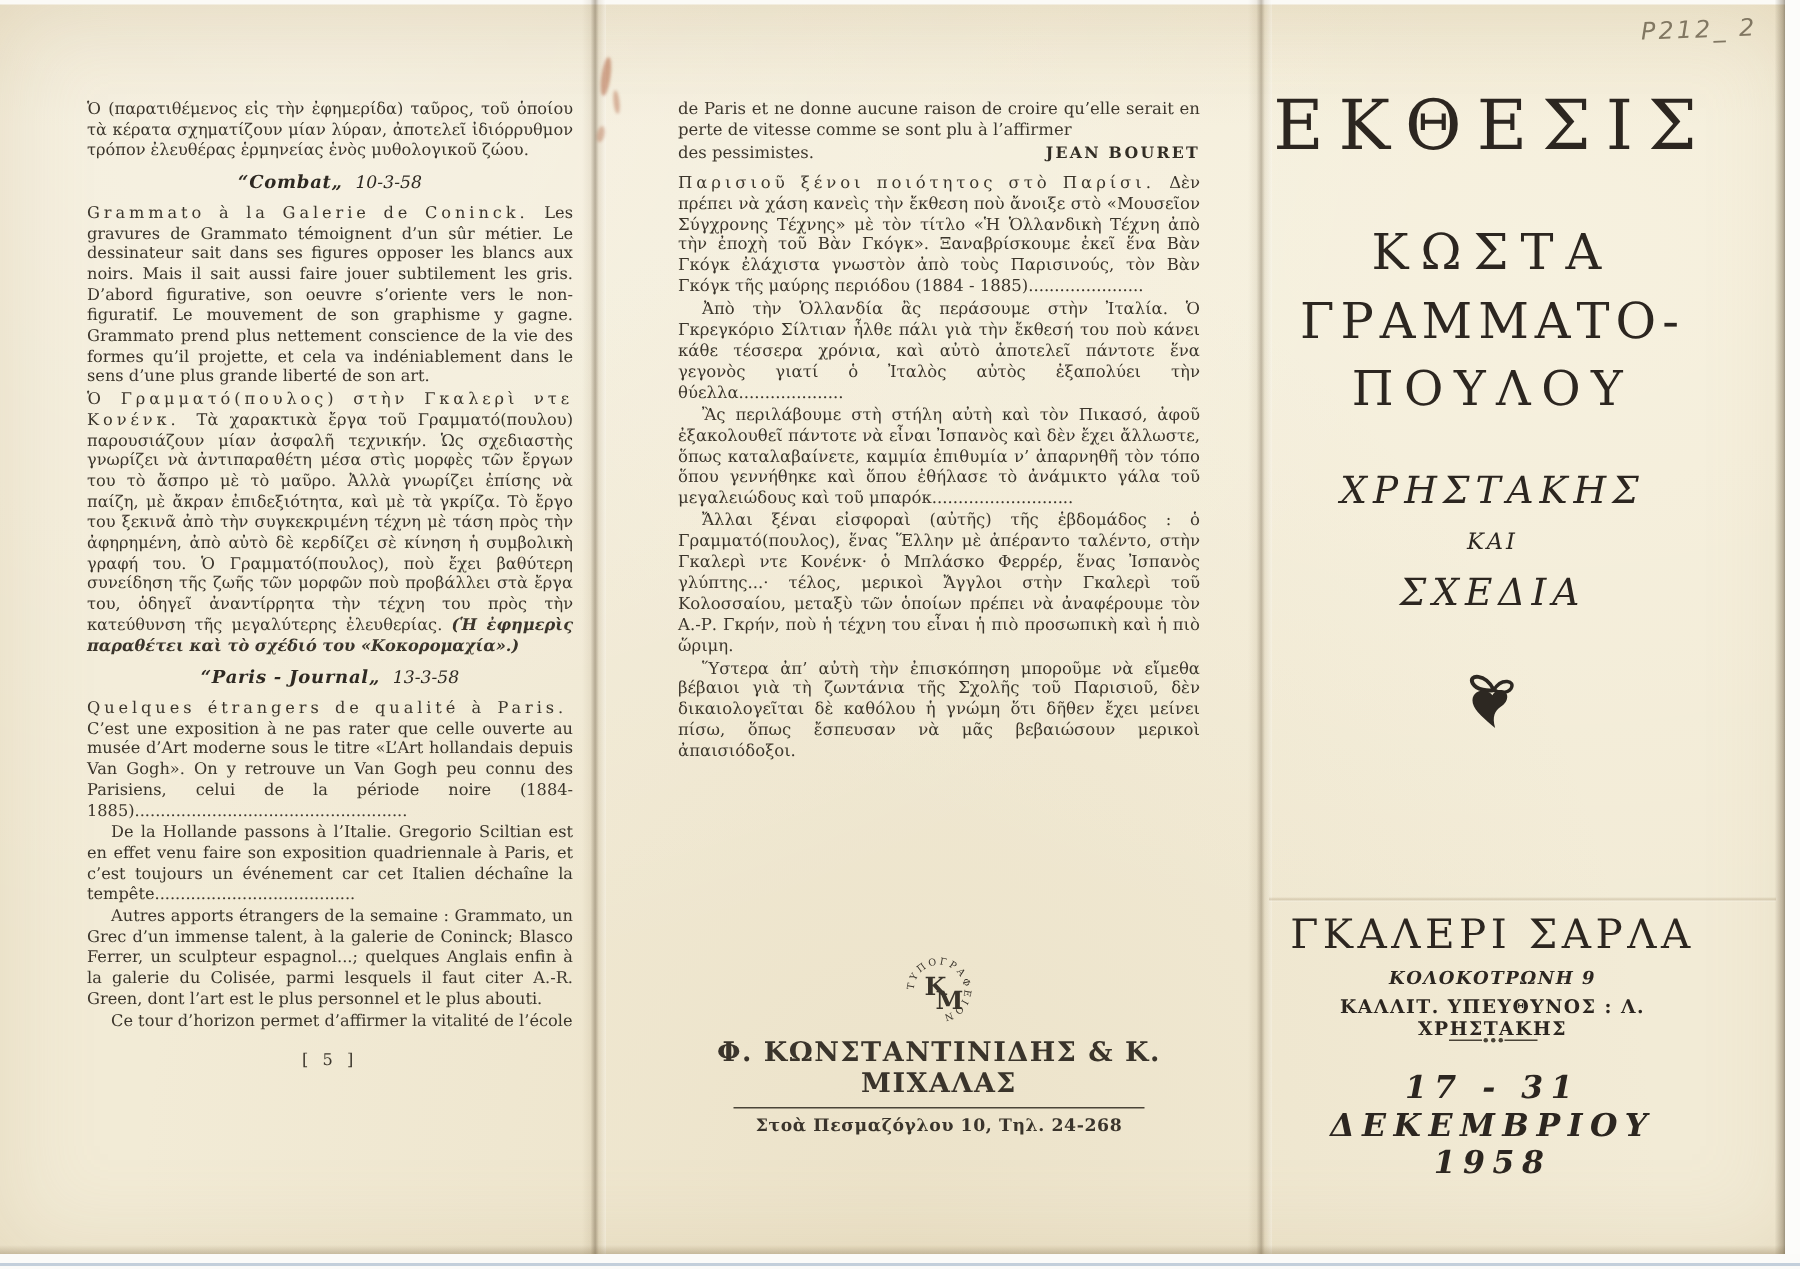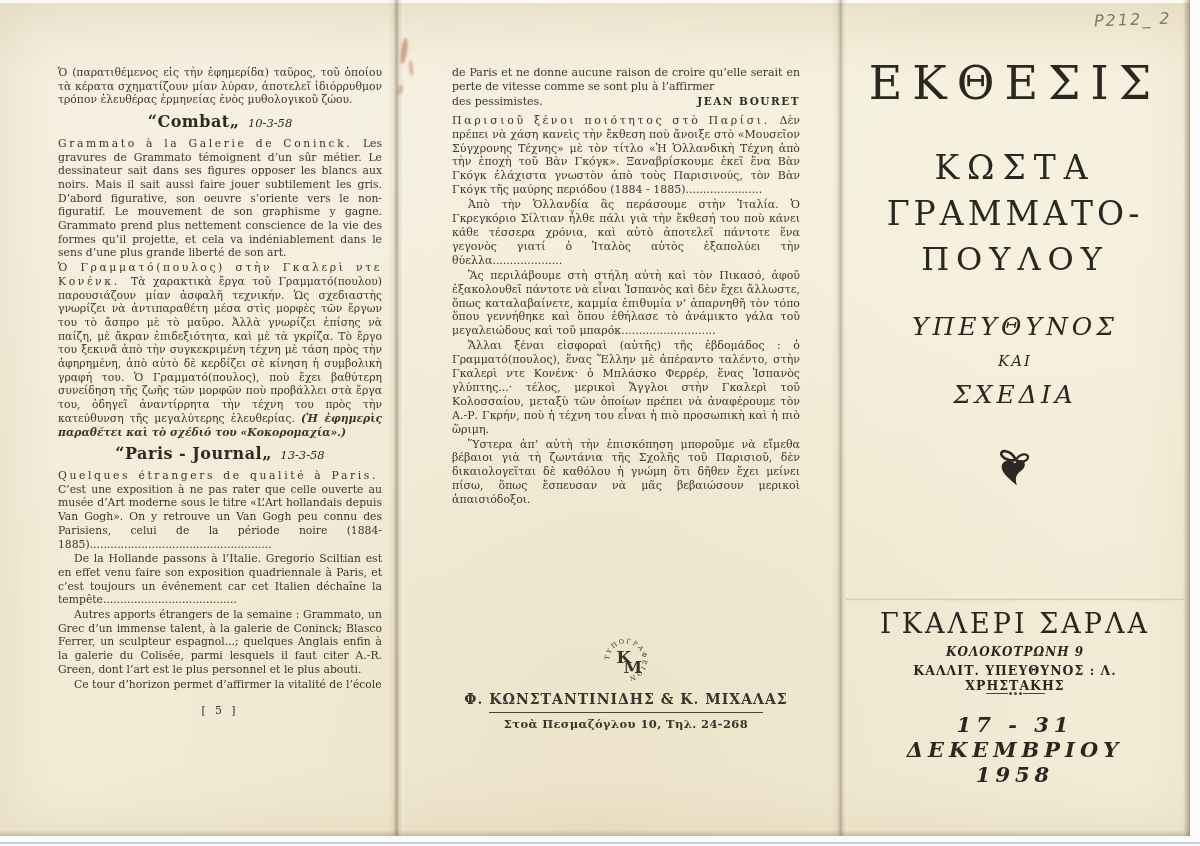--- a/index.html
+++ b/index.html
@@ -41,33 +41,33 @@
     transform:rotate(-2deg);}
   
   .col{position:absolute;color:#3b352b;text-align:justify;}
   .col p{margin:0 0 1px 0;}
   #left-col{left:58px;top:66px;width:324px;font-size:10.8px;line-height:13.7px;}
   #mid-col{left:452px;top:66px;width:348px;font-size:11px;line-height:13.9px;}
   .indent{text-indent:16px;}
   .lead{letter-spacing:2.6px;padding-right:4px;}
   .gr-note{font-weight:bold;font-style:italic;}
   .heading{text-align:center;margin:8px 0 6px 0 !important;color:#2e2922;}
-  .heading .h-title{font-weight:bold;font-size:16px;letter-spacing:0.5px;}
+  .heading .h-title{font-weight:bold;font-style:italic;font-size:12px;letter-spacing:0.5px;}
   .heading .h-date{font-style:italic;font-size:11.5px;padding-left:5px;}
   .pageno{text-align:center;margin-top:13px !important;letter-spacing:3px;}
   .lastline{display:flex;justify-content:space-between;align-items:baseline;}
   .byline{font-weight:bold;font-size:10.5px;letter-spacing:1.5px;color:#322d25;}
   
   #printer{position:absolute;left:452px;top:636px;width:348px;text-align:center;color:#3a342b;}
-  #printer .pr-name{font-weight:bold;font-size:14px;letter-spacing:1px;margin-top:3px;text-align:center;}
+  #printer .pr-name{font-weight:bold;font-size:18px;letter-spacing:1px;margin-top:3px;text-align:center;}
   #printer .pr-rule{width:274px;border-top:1.6px solid #4a4438;margin:5px auto 4px auto;}
   #printer .pr-addr{font-size:11.5px;font-weight:600;letter-spacing:0.4px;}
   
   #right-col{position:absolute;left:842px;top:0;width:306px;height:846px;color:#2c2620;}
-  #right-col>div{position:absolute;width:100%;text-align:center;margin-left:20px;}
+  #right-col>div{position:absolute;width:100%;text-align:center;}
   .r-title{top:56px;font-size:46px;letter-spacing:10px;}
   .r-name1{top:148px;font-size:33px;letter-spacing:8px;}
   .r-name2{top:194px;font-size:33px;letter-spacing:4px;}
   .r-name3{top:240px;font-size:32px;letter-spacing:7px;}
   .r-sub1{top:312px;font-size:25px;font-style:italic;letter-spacing:4px;}
   .r-sub2{top:352px;font-size:15px;font-style:italic;letter-spacing:2px;}
   .r-sub3{top:380px;font-size:25px;font-style:italic;letter-spacing:4px;}
   .r-orn{top:440px;}
   .r-gallery{top:608px;font-size:27px;letter-spacing:3px;}
   .r-street{top:645px;font-size:12px;font-weight:bold;font-style:italic;letter-spacing:1px;}
@@ -144,21 +144,21 @@
     <div class="pr-name">Φ. ΚΩΝΣΤΑΝΤΙΝΙΔΗΣ &amp; Κ. ΜΙΧΑΛΑΣ</div>
     <div class="pr-rule"></div>
     <div class="pr-addr">Στοὰ Πεσμαζόγλου 10, Τηλ. 24-268</div>
   </div>
 
   <div id="right-col">
     <div class="r-title">ΕΚΘΕΣΙΣ</div>
     <div class="r-name1">ΚΩΣΤΑ</div>
     <div class="r-name2">ΓΡΑΜΜΑΤΟ-</div>
     <div class="r-name3">ΠΟΥΛΟΥ</div>
-    <div class="r-sub1">ΥΠΕΥΘΥΝΟΣ</div>
+    <div class="r-sub1">ΧΡΗΣΤΑΚΗΣ</div>
     <div class="r-sub2">ΚΑΙ</div>
     <div class="r-sub3">ΣΧΕΔΙΑ</div>
     <div class="r-orn">
       <svg width="42" height="54" viewBox="0 0 48 58">
         <path d="M25 21 C19 8 5 9 9 16 C12 21 21 22 25 21" fill="none" stroke="#2d2822" stroke-width="3" stroke-linecap="round"></path>
         <path d="M25 21 C31 11 42 14 38 20 C35 24 28 23 25 21" fill="none" stroke="#2d2822" stroke-width="2.6" stroke-linecap="round"></path>
         <path d="M24 25 C18 18 7 22 9 31 C10.5 37 18 43 26 50 C23.5 41 26 37 30 34 C38 29 36 21 30 21 C27 21 25 23 24 25 Z" fill="#2d2822"></path>
       </svg>
     </div>
     <div class="r-gallery">ΓΚΑΛΕΡΙ ΣΑΡΛΑ</div>

